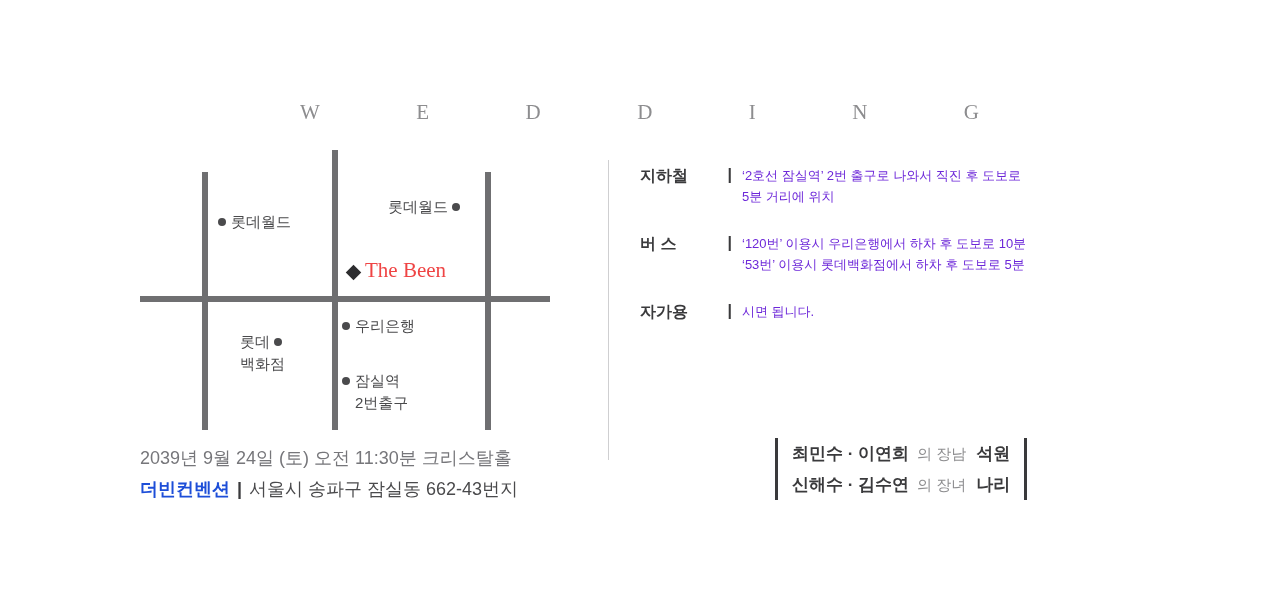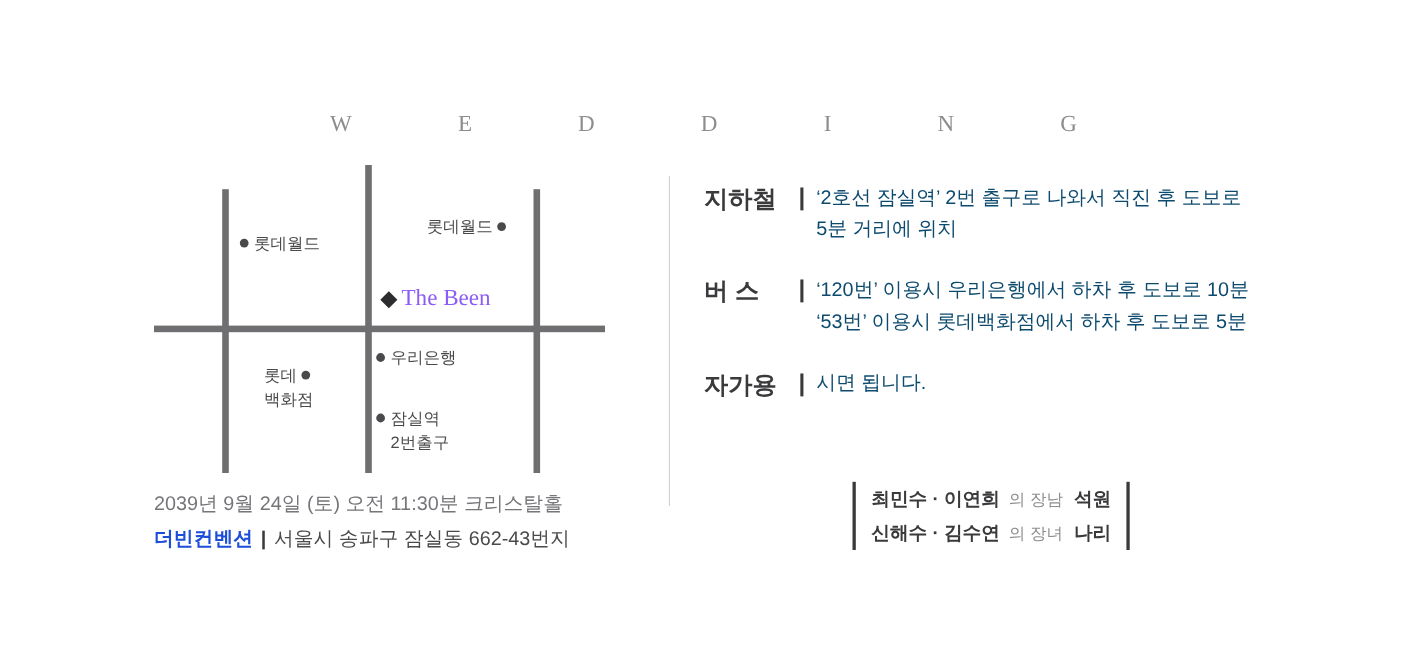--- a/index.html
+++ b/index.html
@@ -74,21 +74,21 @@
   #lbl-lottedept  { left: 110px; top: 165px; text-align: left; width: 76px; margin-top: 16px; }
   #lbl-woori      { left: 212px; top: 165px; }
   #lbl-jamsil     { left: 212px; top: 220px; }
   #lbl-jamsil .sub { padding-left: 13px; display: block; }
 
   #venue-mark {
     position: absolute;
     left: 218px;
     top: 108px;
     font-size: 21px;
-    color: #8b5cf6;
+    color: #ef4444;
     font-family: "Liberation Serif", serif;
     white-space: nowrap;
   }
   #venue-mark .diamond {
     display: inline-block;
     width: 11px;
     height: 11px;
     background: #2d2d2f;
     transform: rotate(45deg);
     margin-right: 6px;
@@ -131,33 +131,33 @@
     left: 640px;
     top: 165px;
     width: 530px;
   }
   .dir-row {
     display: flex;
     margin-bottom: 26px;
   }
   .dir-label {
     flex: 0 0 92px;
-    font-size: 22px;
+    font-size: 16px;
     font-weight: bold;
     color: #3a3a3c;
     display: flex;
     justify-content: space-between;
     align-items: flex-start;
     padding-top: 1px;
   }
   .dir-label .txt { letter-spacing: 0px; }
   .dir-label .pipe { color: #3a3a3c; font-weight: bold; }
   .dir-body {
-    font-size: 18px;
-    color: #0c4a6e;
+    font-size: 13px;
+    color: #6d28d9;
     line-height: 1.62;
     padding-left: 10px;
   }
   .dir-body div { white-space: nowrap; }
 
   
   #family {
     position: absolute;
     left: 775px;
     top: 438px;

